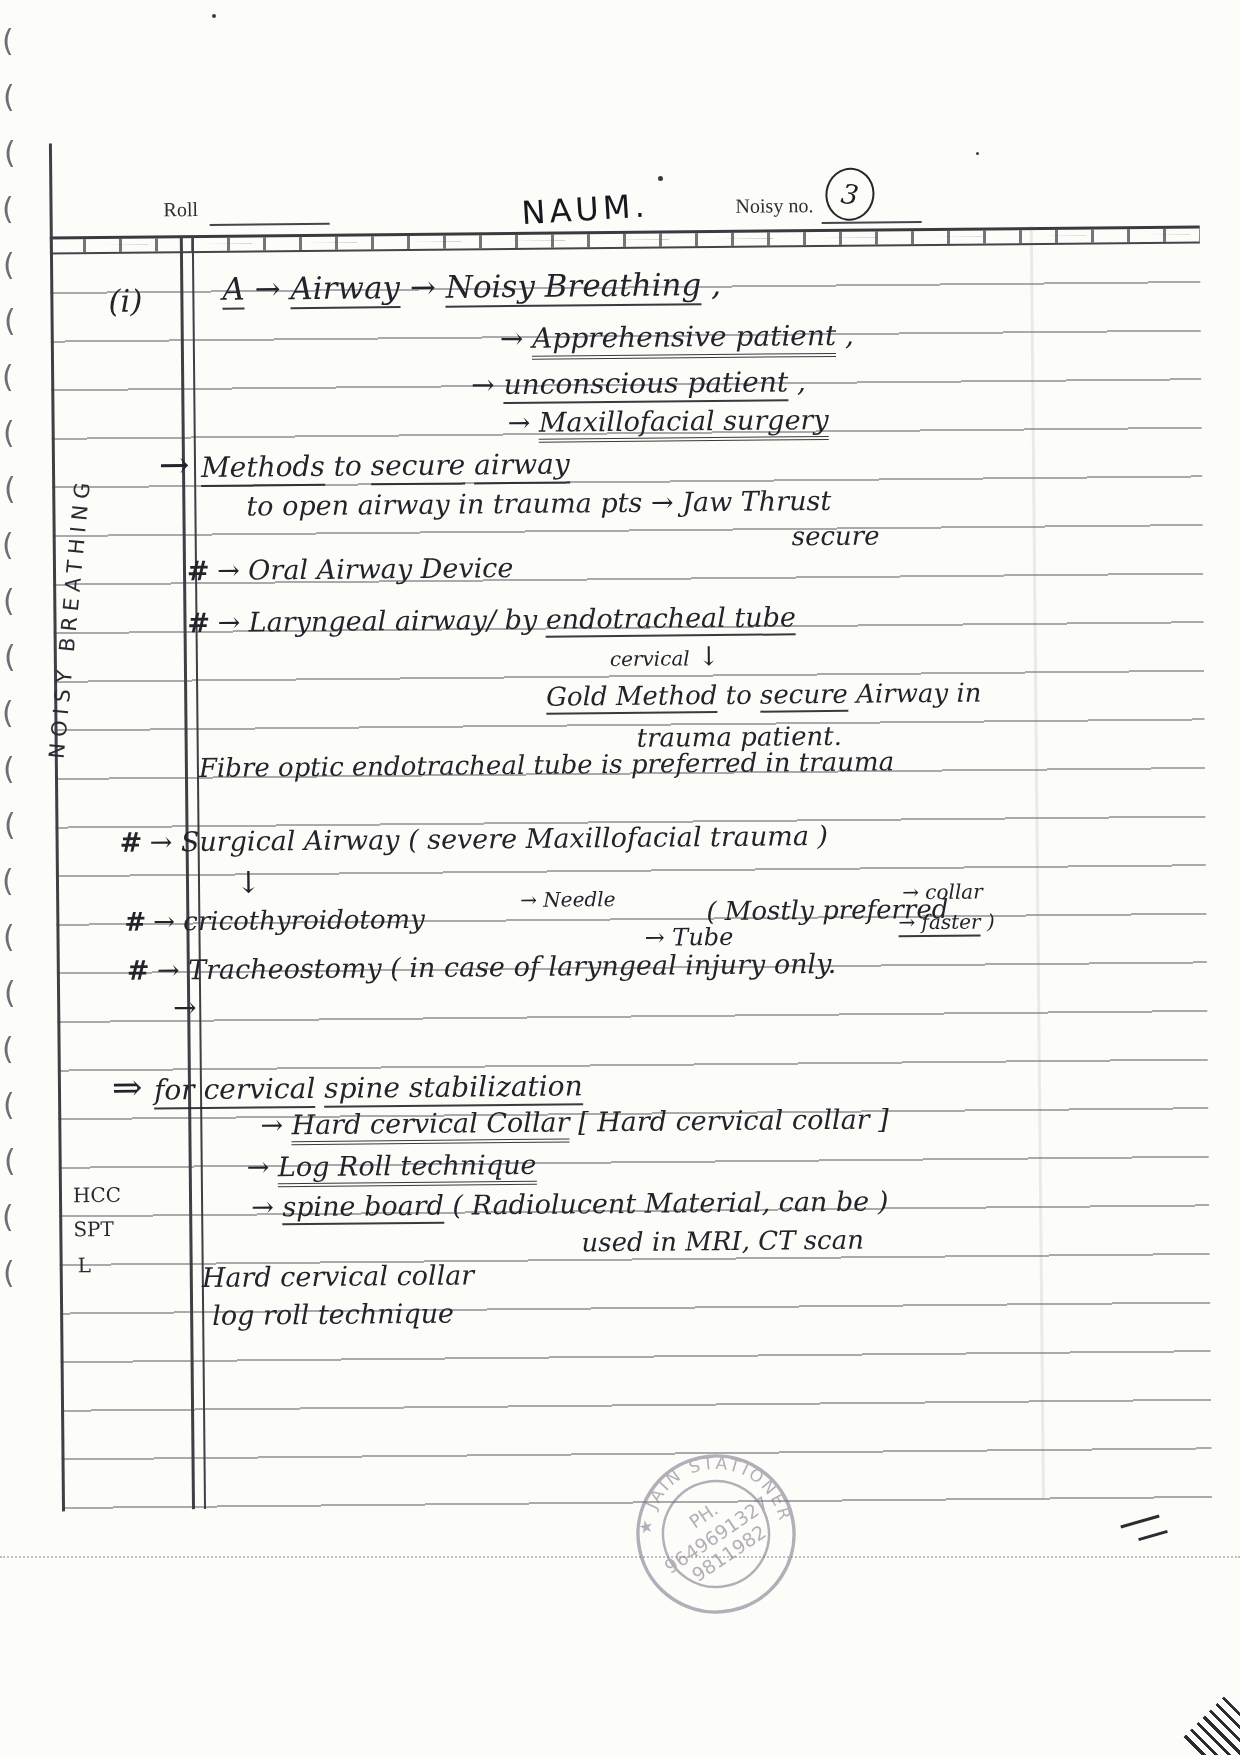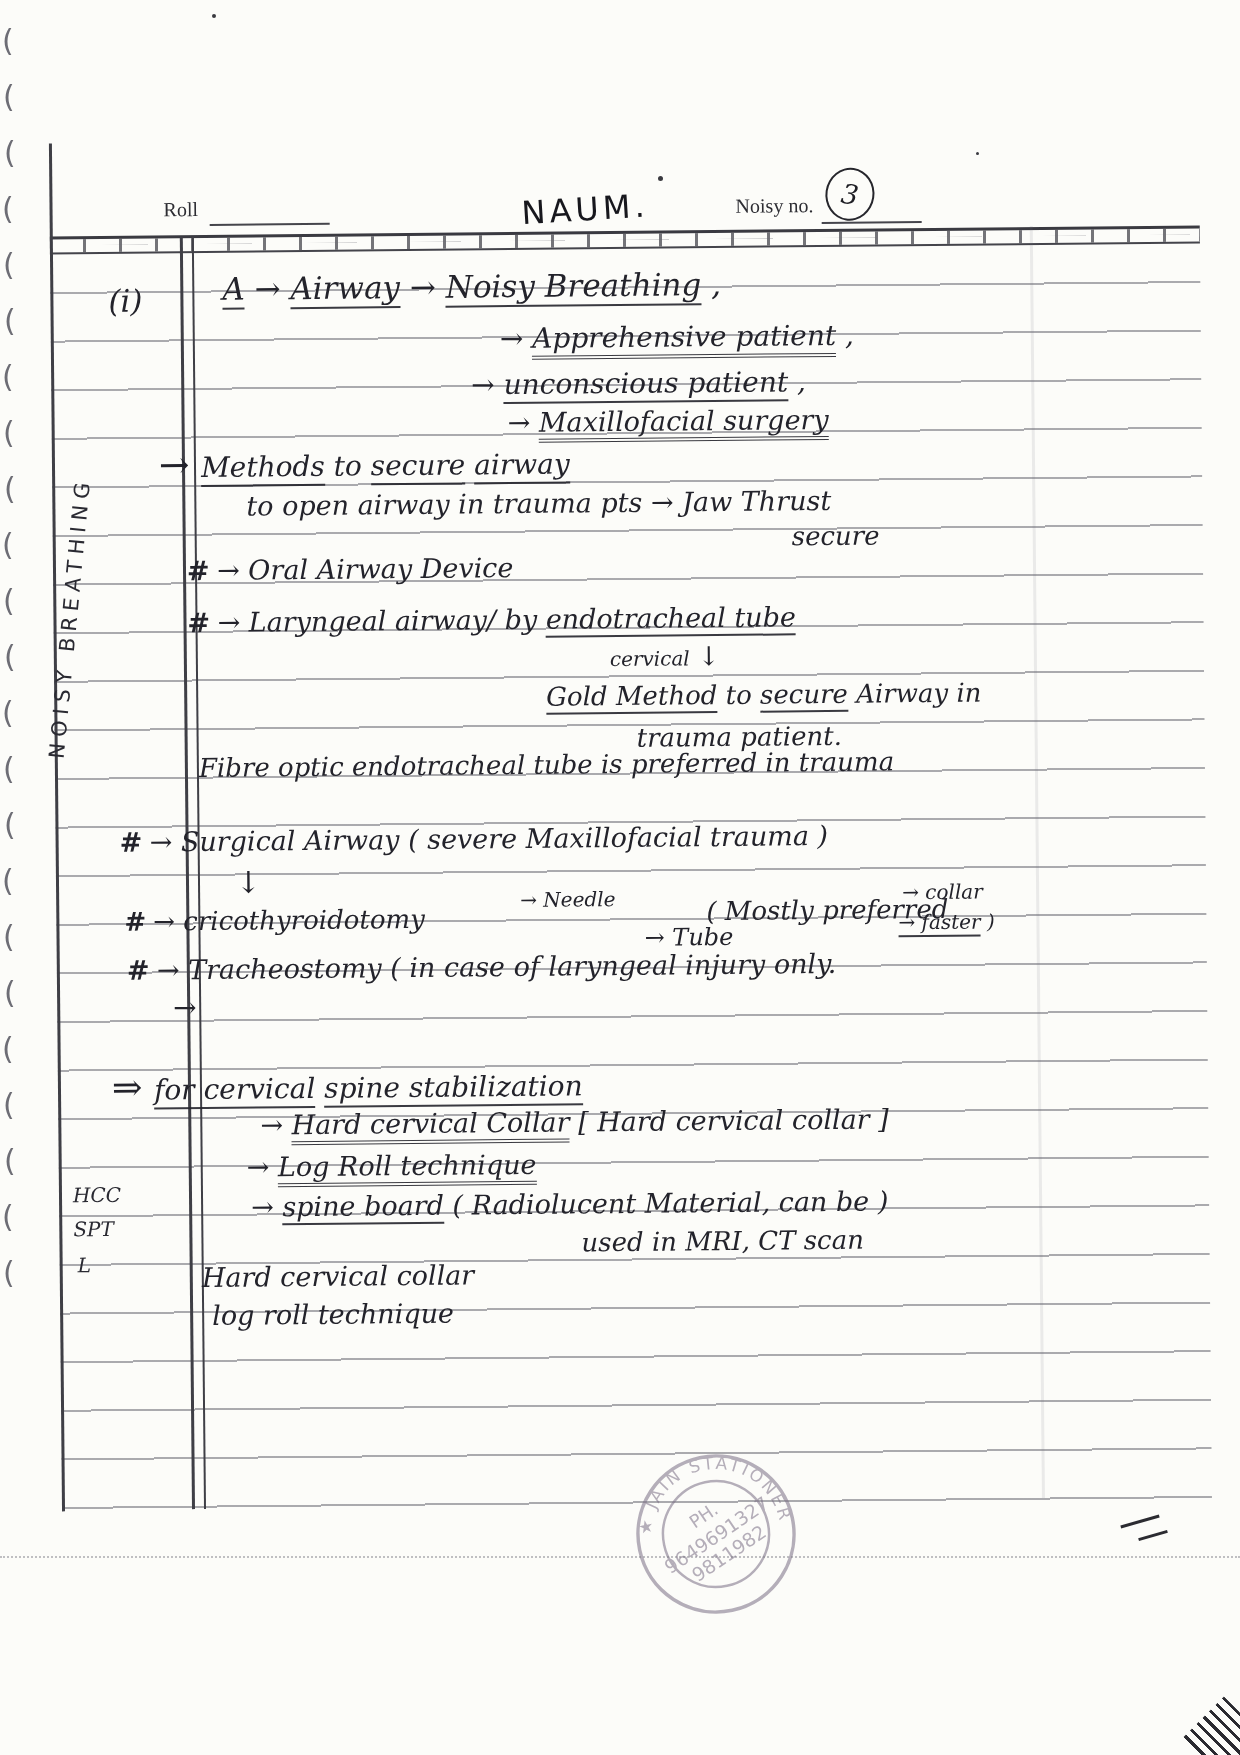--- a/index.html
+++ b/index.html
@@ -56,21 +56,21 @@
   .hw-line .u2{border-bottom:4px double rgba(35,35,43,0.9);padding-bottom:1px;}
   .hw-line .big{font-size:1.3em;}
   .hw-line .hash{font-style:normal;font-weight:bold;letter-spacing:-1px;}
 
   .margin-index{position:absolute;left:114px;top:278px;font-size:31px;font-style:italic;color:#23232b;}
   .vertical-note{
     position:absolute;left:62px;top:444px;height:310px;
     writing-mode:vertical-rl;transform:rotate(186deg);transform-origin:center;
     font-family:"DejaVu Sans",sans-serif;font-size:21px;letter-spacing:6px;color:#2a2a32;
   }
-  .margin-abbr{position:absolute;font-size:20px;font-style:italic;color:#2a2a32;text-align:center;}
+  .margin-abbr{position:absolute;font-size:20px;color:#2a2a32;text-align:center;}
 
   
   .stamp{position:absolute;left:628px;top:1446px;width:176px;height:176px;opacity:0.55;transform:rotate(-12deg);}
 
   
   .dotline{position:absolute;left:0;right:0;top:1556px;border-top:2px dotted rgba(118,118,126,0.45);}
   .speck{position:absolute;width:5px;height:5px;border-radius:50%;background:#3a3a40;}
   .pen-mark{position:absolute;border-top:3px solid #2b2b31;}
   .corner-mark{
     position:absolute;right:-14px;bottom:-14px;width:60px;height:60px;transform:rotate(45deg);

